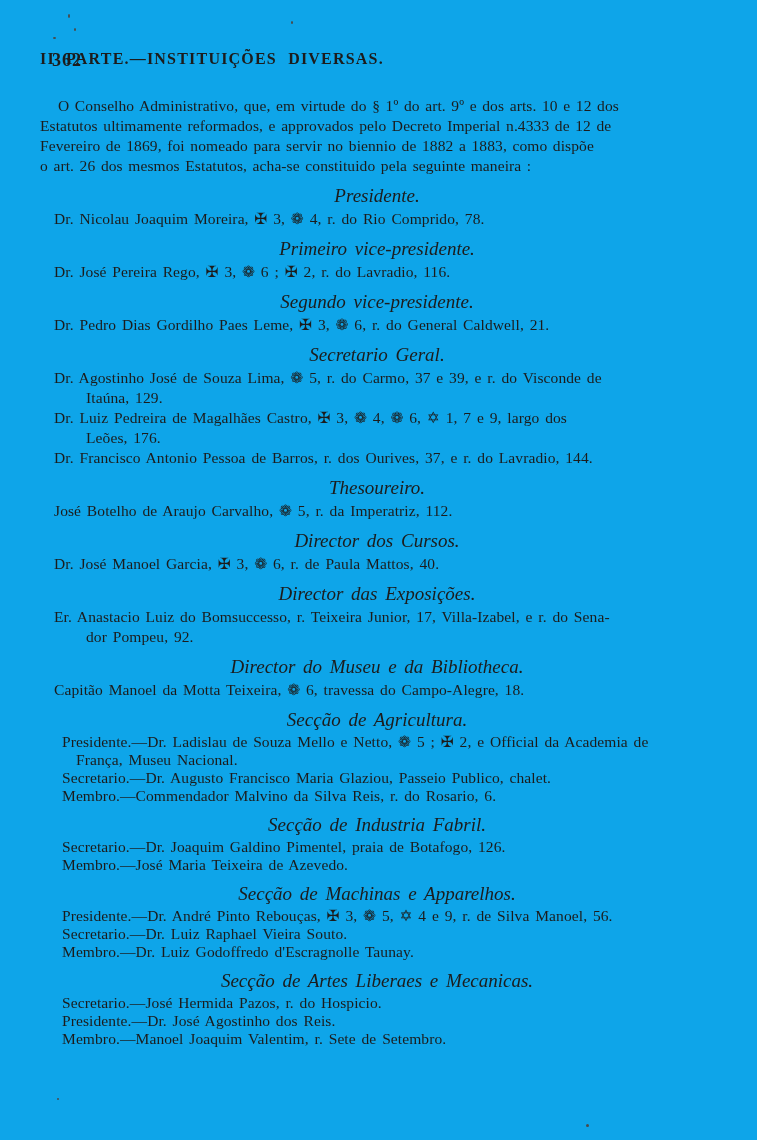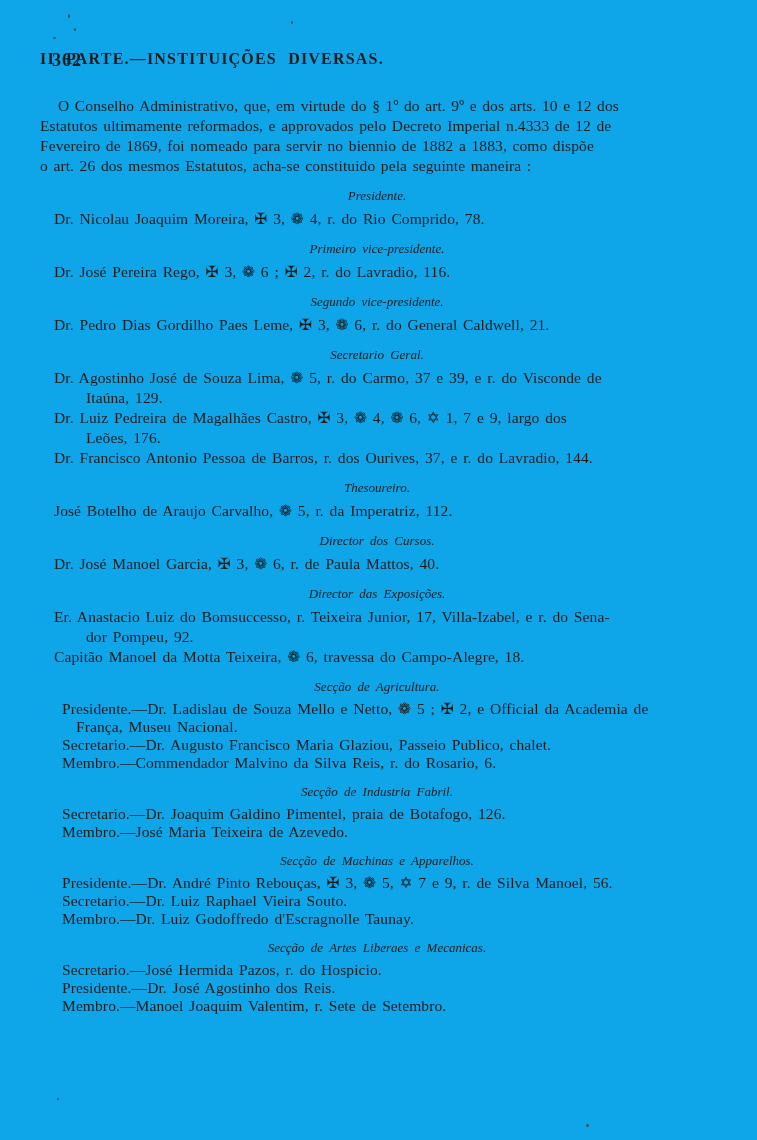--- a/index.html
+++ b/index.html
@@ -30,21 +30,21 @@
     font-size:15.5px; line-height:20px;
     letter-spacing:0.1px; word-spacing:1.6px;
     white-space:nowrap;
   }
   .intro .iline.indent { text-indent:18px; }
 
   .sec-heading {
     margin:10px 0 3px 0;
     text-align:center;
     font-style:italic;
-    font-size:13px; line-height:20px;
+    font-size:19px; line-height:20px;
     word-spacing:3px;
     font-weight:400;
     padding-right:20px;
   }
 
   .eline {
     font-size:15.5px; line-height:20px;
     letter-spacing:0.1px; word-spacing:1.8px;
     padding-left:14px;
     white-space:nowrap;
@@ -111,40 +111,41 @@
       <div class="eline">Dr. José Manoel Garcia, ✠ 3, ❁ 6, r. de Paula Mattos, 40.</div>
     </div>
 
     <div class="section">
       <div class="sec-heading">Director das Exposições.</div>
       <div class="eline">Er. Anastacio Luiz do Bomsuccesso, r. Teixeira Junior, 17, Villa-Izabel, e r. do Sena-</div>
       <div class="eline cont">dor Pompeu, 92.</div>
     </div>
 
     <div class="section">
+      <div class="sec-heading">Director do Museu e da Bibliotheca.</div>
       <div class="eline">Capitão Manoel da Motta Teixeira, ❁ 6, travessa do Campo-Alegre, 18.</div>
     </div>
 
     <div class="section roster">
       <div class="sec-heading">Secção de Agricultura.</div>
       <div class="eline">Presidente.—Dr. Ladislau de Souza Mello e Netto, ❁ 5 ; ✠ 2, e Official da Academia de</div>
       <div class="eline cont">França, Museu Nacional.</div>
       <div class="eline">Secretario.—Dr. Augusto Francisco Maria Glaziou, Passeio Publico, chalet.</div>
       <div class="eline">Membro.—Commendador Malvino da Silva Reis, r. do Rosario, 6.</div>
     </div>
 
     <div class="section roster">
       <div class="sec-heading">Secção de Industria Fabril.</div>
       <div class="eline">Secretario.—Dr. Joaquim Galdino Pimentel, praia de Botafogo, 126.</div>
       <div class="eline">Membro.—José Maria Teixeira de Azevedo.</div>
     </div>
 
     <div class="section roster">
       <div class="sec-heading">Secção de Machinas e Apparelhos.</div>
-      <div class="eline">Presidente.—Dr. André Pinto Rebouças, ✠ 3, ❁ 5, ✡ 7 e 9, r. de Silva Manoel, 56.</div>
+      <div class="eline">Presidente.—Dr. André Pinto Rebouças, ✠ 3, ❁ 5, ✡ 4 e 9, r. de Silva Manoel, 56.</div>
       <div class="eline">Secretario.—Dr. Luiz Raphael Vieira Souto.</div>
       <div class="eline">Membro.—Dr. Luiz Godoffredo d'Escragnolle Taunay.</div>
     </div>
 
     <div class="section roster">
       <div class="sec-heading">Secção de Artes Liberaes e Mecanicas.</div>
       <div class="eline">Secretario.—José Hermida Pazos, r. do Hospicio.</div>
       <div class="eline">Presidente.—Dr. José Agostinho dos Reis.</div>
       <div class="eline">Membro.—Manoel Joaquim Valentim, r. Sete de Setembro.</div>
     </div>

